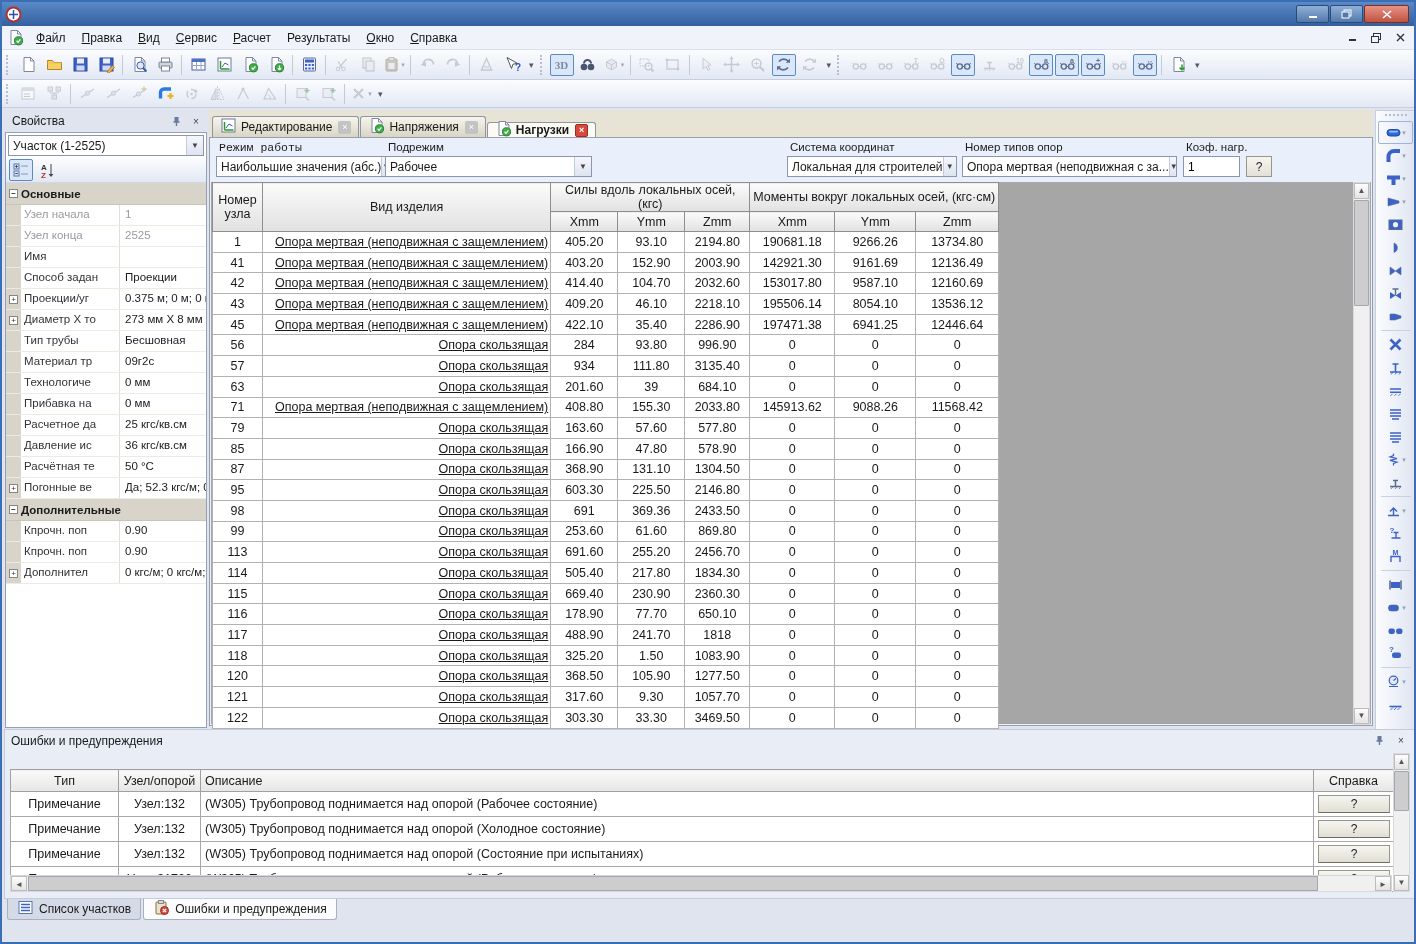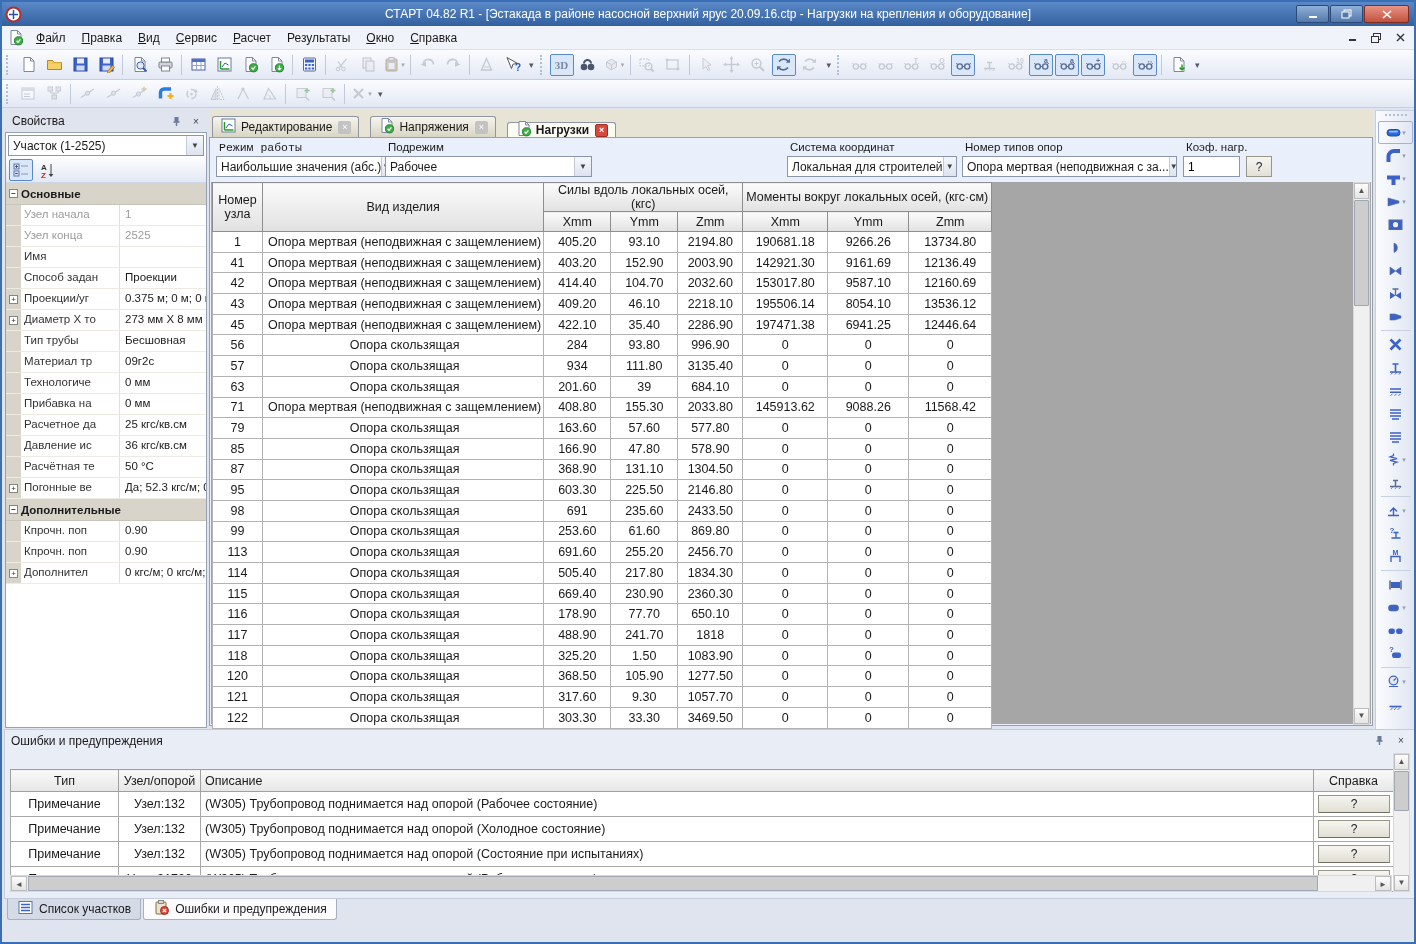--- a/index.html
+++ b/index.html
@@ -56,21 +56,21 @@
   .pg-ind{width:15px;flex:none;background:#d8d4ca;display:flex;align-items:center;justify-content:center;}
   .pg-group .pg-ind{background:none;}
   .pg-label{width:99px;flex:none;padding:3px 2px 0 3px;border-right:1px solid #e2dfd6;
     overflow:hidden;white-space:nowrap;color:#333;}
   .pg-val{flex:1;padding:3px 0 0 5px;overflow:hidden;white-space:nowrap;}
   .pg-row.dim .pg-label,.pg-row.dim .pg-val{color:#9b9b9b;}
   .xbox{width:9px;height:9px;border:1px solid #868686;background:#fff;font-size:8px;line-height:7px;
     text-align:center;color:#333;flex:none;}
   
   .doc{position:absolute;left:207px;top:108px;width:1164px;height:616px;background:#e7e4d6;}
-  .tabstrip{position:absolute;top:2px;left:3px;right:2px;height:25px;display:flex;align-items:flex-end;gap:11px;}
+  .tabstrip{position:absolute;top:2px;left:3px;right:2px;height:25px;display:flex;align-items:flex-end;gap:1px;}
   .tab{height:21px;display:flex;align-items:center;gap:4px;padding:0 7px;border:1px solid #8f96a3;
     border-bottom:none;border-radius:3px 3px 0 0;background:linear-gradient(#f7f5ec,#d9d5c5);font-size:12px;}
   .tab.active{height:15px;background:#fbfaf3;font-weight:bold;z-index:2;}
   .tab-close{width:13px;height:13px;border-radius:2px;background:#c3c3c3;color:#fff;font-size:9px;
     line-height:13px;text-align:center;margin-left:2px;}
   .tab.active .tab-close{background:#d6493c;border:1px solid #9e2e23;line-height:11px;}
   .page{position:absolute;left:0;top:27px;right:0;bottom:0;border:1px solid #98a0ac;background:#e9f0fc;}
   .filterbar{position:absolute;top:0;left:0;right:0;height:44px;font-size:11.5px;}
   .flabel{position:absolute;top:3px;color:#1a1a1a;}
   .fcombo{position:absolute;top:18px;height:21px;background:#fff;border:1px solid #8a96ac;
@@ -81,21 +81,21 @@
     border:1px solid #98988a;text-align:center;font-size:12px;line-height:19px;color:#223;}
   .client{position:absolute;top:44px;left:1px;right:1px;bottom:1px;background:#a6a6a6;}
   table.loads{position:absolute;left:1px;top:0;border-collapse:collapse;table-layout:fixed;
     font-size:12.5px;background:#fff;}
   table.loads th{border:1px solid #8e8e8e;background:linear-gradient(#fbfbfb,#e1e1e1);
     font-weight:normal;padding:0 2px;}
   table.loads thead tr:first-child{height:23px;}
   table.loads thead tr:last-child{height:20px;}
   table.loads td{border:1px solid #b2b2b2;text-align:center;padding:0 2px;overflow:hidden;white-space:nowrap;}
   table.loads tbody tr{height:20.7px;}
-  table.loads td.tleft{text-align:center;padding-left:5px;}
+  table.loads td.tleft{text-align:right;padding-left:12px;text-decoration:underline;}
   
   .vscroll{position:absolute;width:17px;background:#f0f0f0;border:1px solid #d9d9d9;}
   .sb-btn{position:absolute;left:0;right:0;height:16px;background:linear-gradient(#fdfdfd,#e4e4e4);
     border:1px solid #bcbcbc;color:#555;font-size:8px;text-align:center;line-height:14px;}
   .sb-thumb{position:absolute;left:0;right:0;background:#cdcdcd;border:1px solid #9fa8b4;border-radius:1px;}
   .hscroll{position:absolute;height:17px;background:#f0f0f0;border:1px solid #d9d9d9;}
   .hsb-btn{position:absolute;top:0;bottom:0;width:16px;background:linear-gradient(#fdfdfd,#e4e4e4);
     border:1px solid #bcbcbc;color:#555;font-size:8px;text-align:center;line-height:15px;}
   .hsb-thumb{position:absolute;top:0;bottom:0;background:#cdcdcd;border:1px solid #9fa8b4;}
   
@@ -142,21 +142,20 @@
 
 <div class="win">
 
   <div class="titlebar">
     <span class="app-icon">
       <svg width="17" height="17" viewBox="0 0 17 17">
           <circle cx="8.5" cy="8.5" r="7" fill="#fff" stroke="#b03030" stroke-width="2"></circle>
           <path d="M4 8.5h9M8.5 4v9" stroke="#3050a0" stroke-width="1.5"></path>
         </svg>
     </span>
-    <span class="title-text">СТАРТ 04.82 R1 - [Эстакада в районе насосной верхний ярус 20.09.16.ctp - Нагрузки на крепления и оборудование]</span>
     <span class="wctl">
       <span class="wbtn">
           <svg width="10" height="9">
             <path d="M1 7h8" stroke="#fff" stroke-width="2"></path>
           </svg>
         </span>
       <span class="wbtn">
           <svg width="11" height="10">
             <rect x="3" y="1" width="7" height="6" fill="none" stroke="#fff"></rect>
             <rect x="1" y="3" width="7" height="6" fill="#5379ac" stroke="#fff"></rect>
@@ -984,21 +983,21 @@
                 <td>225.50</td>
                 <td>2146.80</td>
                 <td>0</td>
                 <td>0</td>
                 <td>0</td>
               </tr>
               <tr>
                 <td>98</td>
                 <td class="tleft">Опора скользящая</td>
                 <td>691</td>
-                <td>235.60</td>
+                <td>369.36</td>
                 <td>2433.50</td>
                 <td>0</td>
                 <td>0</td>
                 <td>0</td>
               </tr>
               <tr>
                 <td>99</td>
                 <td class="tleft">Опора скользящая</td>
                 <td>253.60</td>
                 <td>61.60</td>

